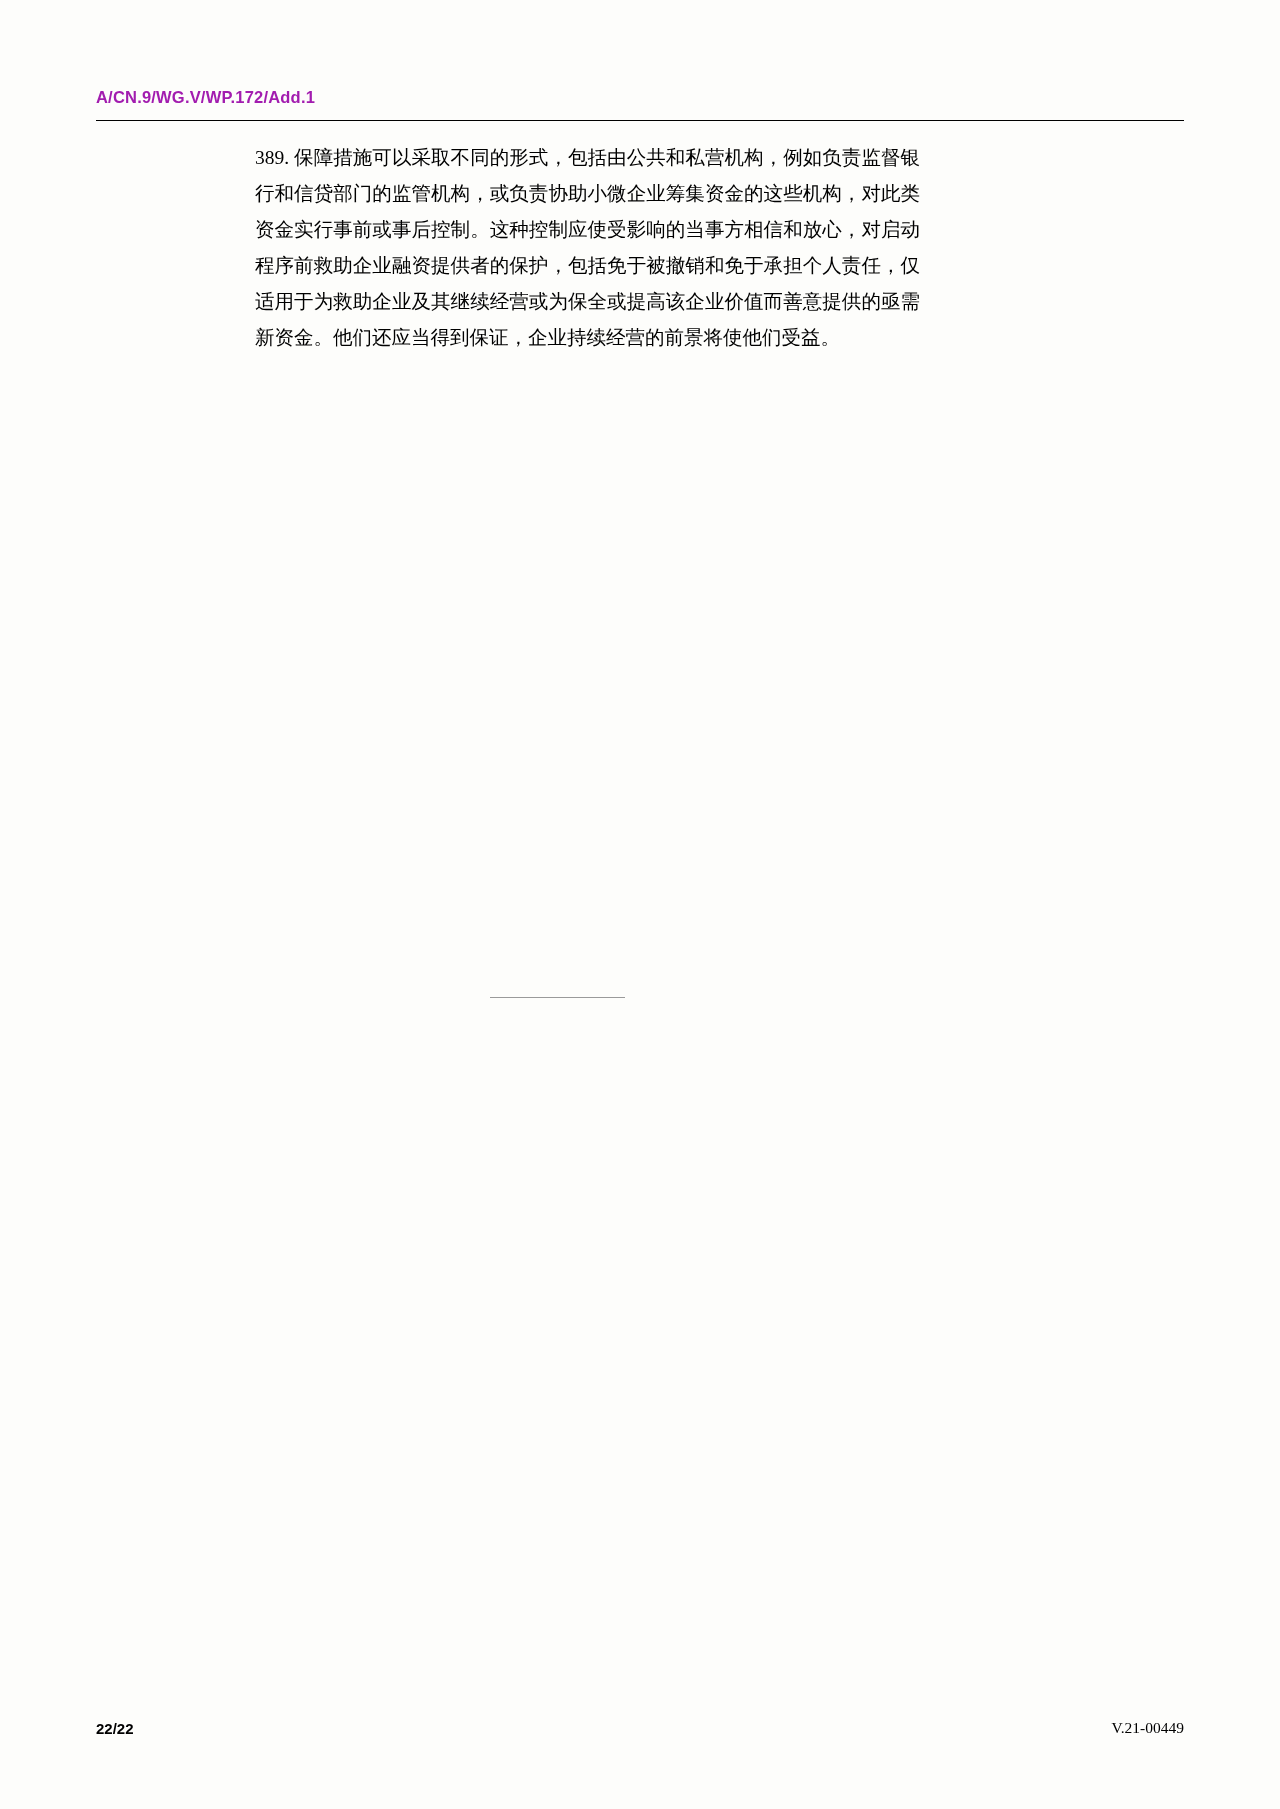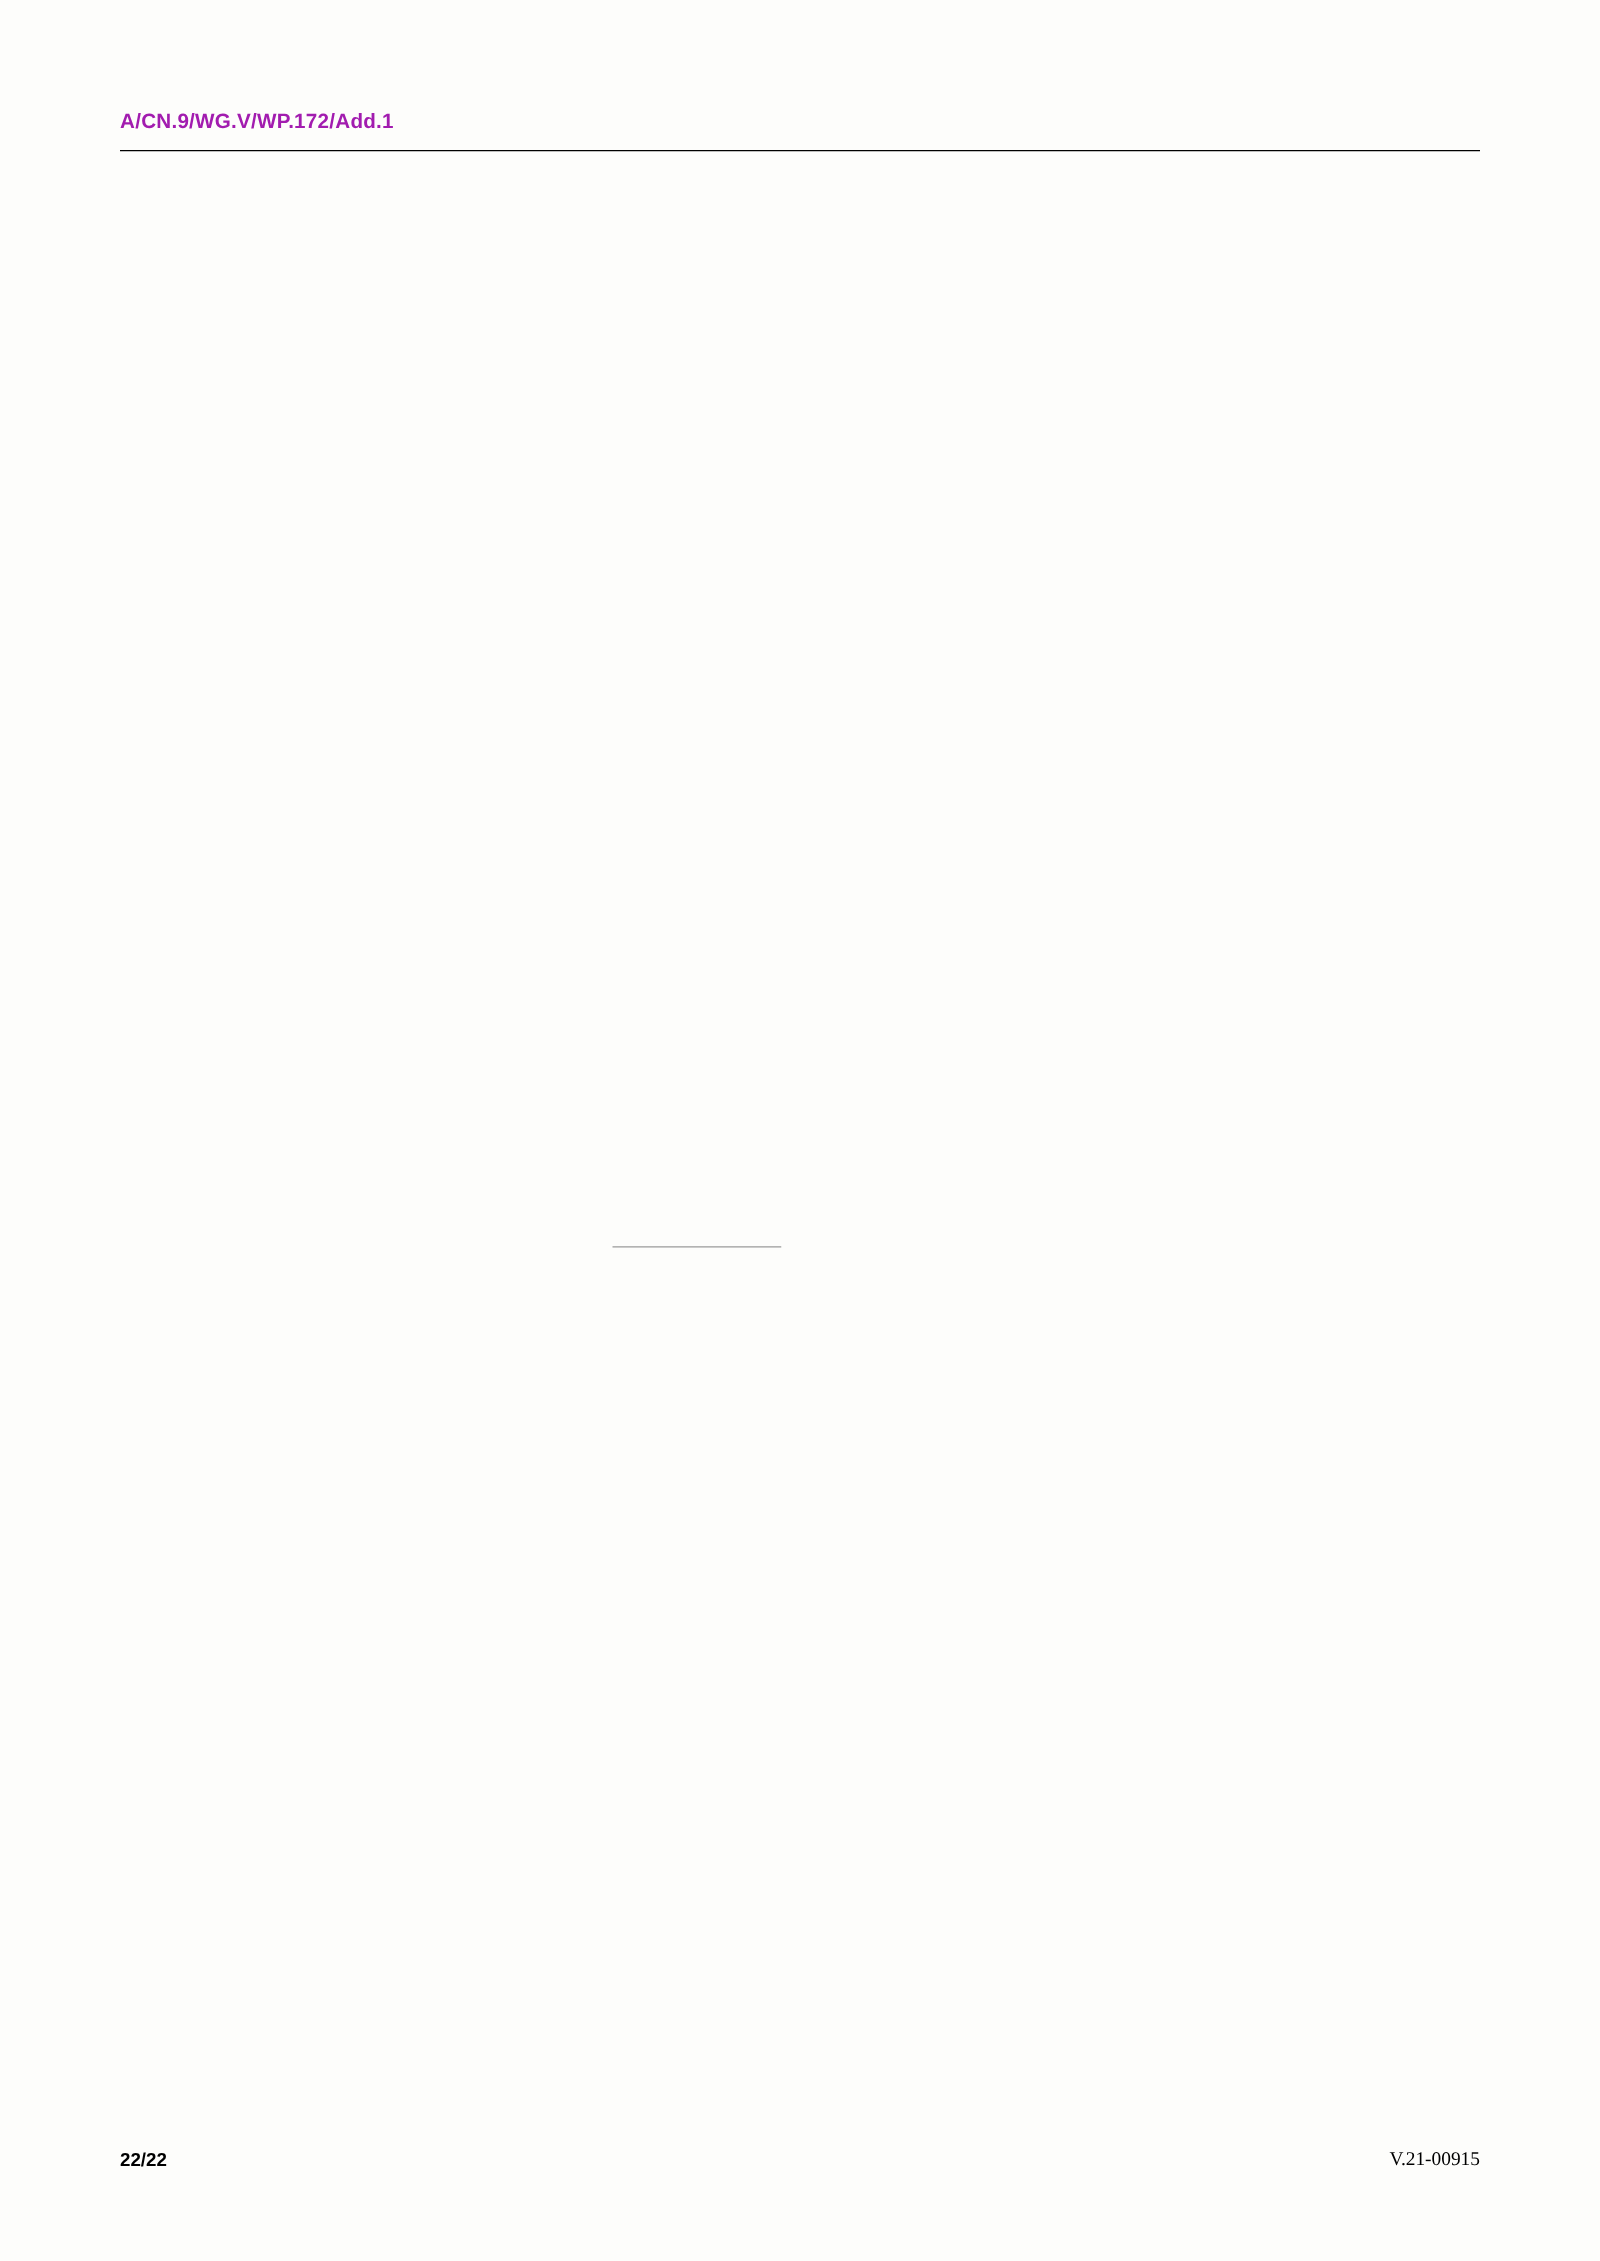--- a/index.html
+++ b/index.html
@@ -86,21 +86,25 @@
 <div class="page">
 
   <div class="doc-symbol">A/CN.9/WG.V/WP.172/Add.1</div>
   <div class="header-rule"></div>
 
   <div class="body-area">
 
 
 
 
+    <p class="para">
+      <span class="num">389.</span>
+      <span>保障措施可以采取不同的形式，包括由公共和私营机构，例如负责监督银行和信贷部门的监管机构，或负责协助小微企业筹集资金的这些机构，对此类资金实行事前或事后控制。这种控制应使受影响的当事方相信和放心，对启动程序前救助企业融资提供者的保护，包括免于被撤销和免于承担个人责任，仅适用于为救助企业及其继续经营或为保全或提高该企业价值而善意提供的亟需新资金。他们还应当得到保证，企业持续经营的前景将使他们受益。</span>
+    </p>
 
   </div>
 
   <div class="divider"></div>
 
   <div class="footer-page">22/22</div>
-  <div class="footer-code">V.21-00915</div>
+  <div class="footer-code">V.21-00449</div>
 
 </div>
 
 </body></html>

